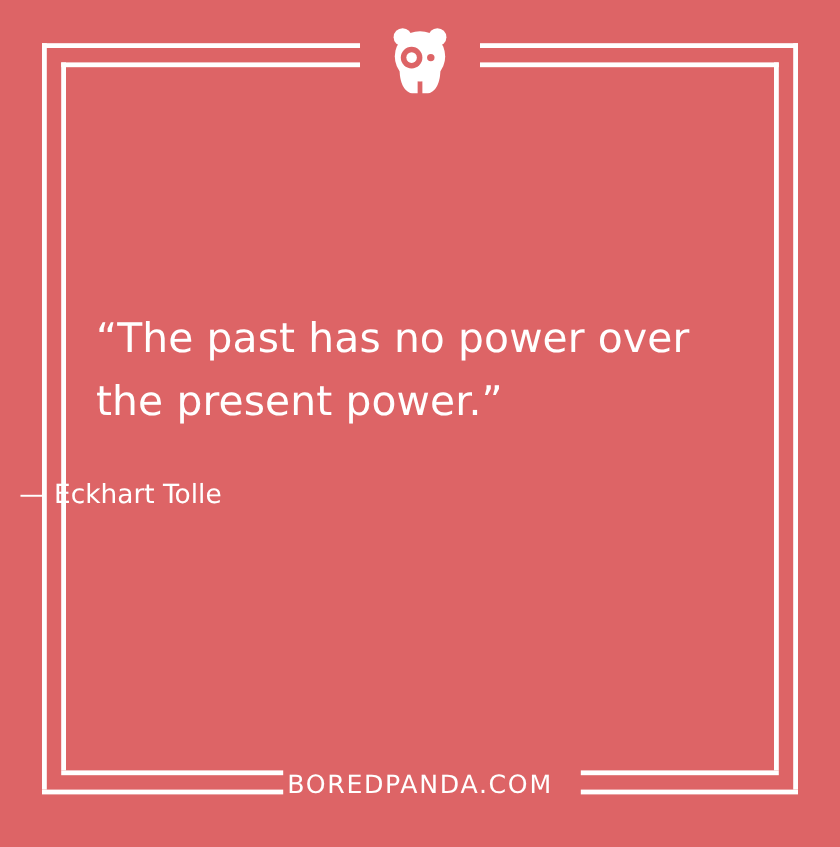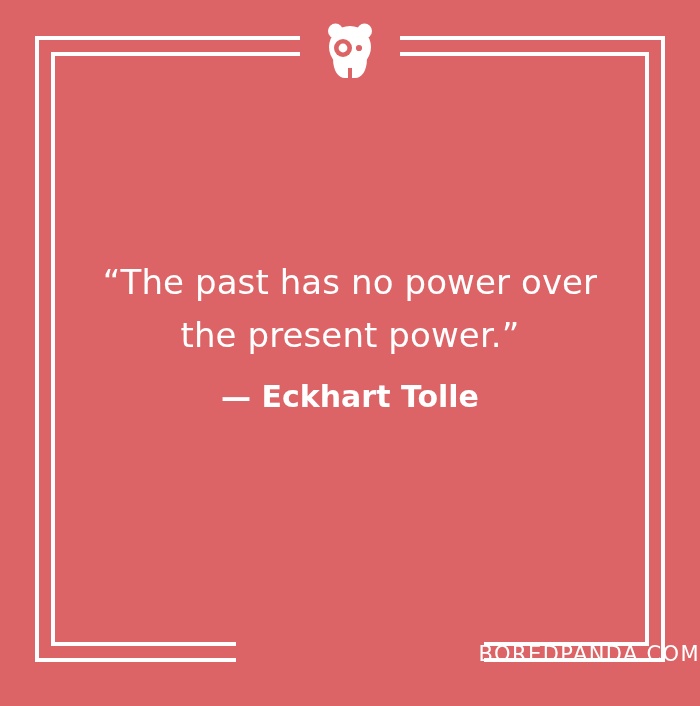--- a/index.html
+++ b/index.html
@@ -55,50 +55,50 @@
     height: 58px;
   }
   .panda-logo svg { display: block; width: 54px; height: 58px; }
 
   
   .quote-block {
     position: absolute;
     left: 0;
     top: 256px;
     width: 700px;
-    text-align: center;
+    text-align: left;
   }
   .quote-text {
     margin: 0;
     color: #FFFFFF;
     font-family: "DejaVu Sans", sans-serif;
     font-size: 34px;
     font-weight: 400;
     line-height: 53px;
     letter-spacing: 0.1px;
     padding: 0 80px;
     box-sizing: border-box;
   }
   .quote-author {
-    margin: 0;
+    margin: 16px;
     padding-top: 8px;
     color: #FFFFFF;
     font-family: "DejaVu Sans", sans-serif;
-    font-size: 30px;
-    font-weight: 700;
+    font-size: 22px;
+    font-weight: 400;
     line-height: 53px;
   }
 
   
   .wordmark {
     position: absolute;
     left: 0;
     top: 641px;
     width: 700px;
-    text-align: right;
+    text-align: center;
     color: #FFFFFF;
     font-family: "DejaVu Sans", sans-serif;
     font-size: 21px;
     font-weight: 400;
     letter-spacing: 1.4px;
     line-height: 26px;
   }
 </style>
 </head>
 <body>

